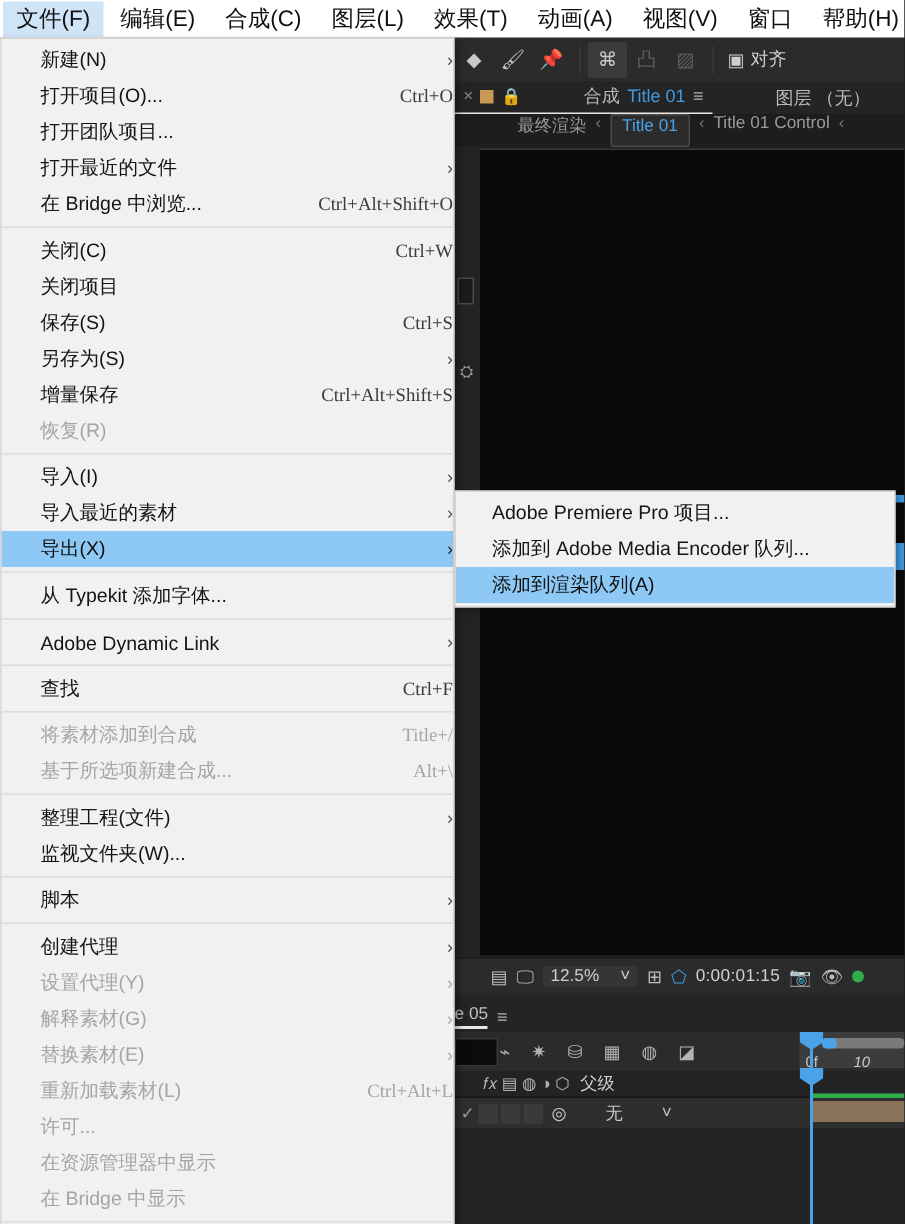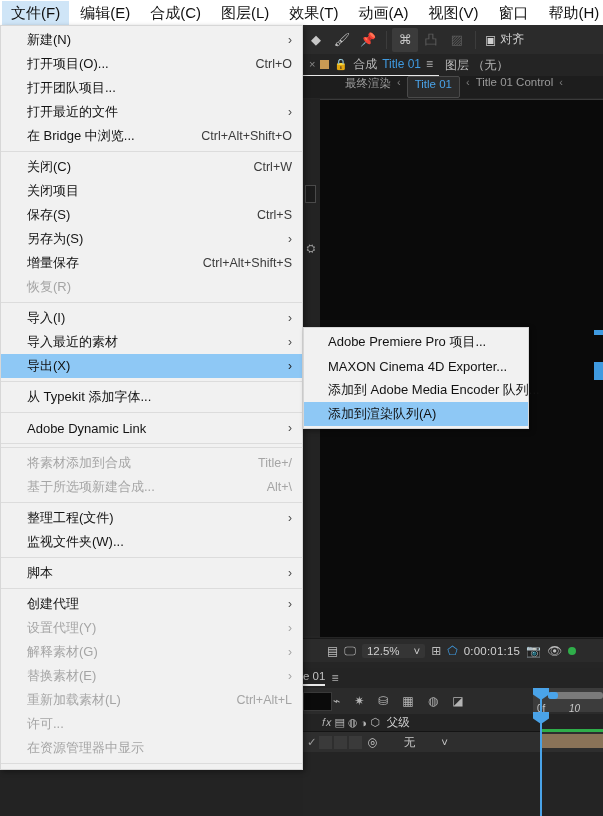--- a/index.html
+++ b/index.html
@@ -43,21 +43,21 @@
   .paneltabs{
     position:absolute;left:303px;top:54px;width:300px;height:22px;
     background:#242424;display:flex;align-items:center;font-size:12px;color:#c4c4c4;
   }
   .ptab{display:flex;align-items:center;gap:5px;padding:0 6px;height:22px;}
   .ptab.act{border-bottom:2px solid #e8e8e8;}
   .ptab .x{color:#8a8a8a;font-size:11px;}
   .sw{width:9px;height:9px;background:#c99a54;display:inline-block;}
   .blue{color:#3f9ae0;}
   .hamb{color:#b0b0b0;font-size:12px;}
-  .ptitle{color:#b9b9b9;}
+  .ptitle{color:#b9b9b9;margin-left:36px;}
 
   
   .crumbs{
     position:absolute;left:303px;top:76px;width:300px;height:22px;
     background:#1d1d1d;display:flex;font-size:11.5px;color:#9a9a9a;
     gap:6px;padding-left:42px;box-sizing:border-box;
   }
   .crumbs .chev{color:#7c7c7c;font-size:11px;}
   .crumb-act{
     color:#dcdcdc;border:1px solid #4a4a4a;border-radius:2px;padding:1px 7px;background:#2b2b2b;
@@ -121,35 +121,35 @@
 
   
   .menu{
     position:absolute;left:0;top:25px;width:303px;
     background:#f1f1f1;border:1px solid #d7d7d7;box-sizing:border-box;
     box-shadow:2px 2px 5px rgba(0,0,0,.35);
     padding:2px 0;
   }
   .row{
     position:relative;display:flex;align-items:center;height:24px;
-    padding-left:26px;padding-right:10px;font-size:13px;color:#131313;
+    padding-left:26px;font-size:13px;color:#131313;
     white-space:nowrap;box-sizing:border-box;
   }
   .row .lbl{flex:0 0 auto;}
-  .row .acc{margin-left:auto;color:#3b3b3b;font-size:12.5px;padding-left:24px;}
+  .row .acc{margin-left:auto;color:#3b3b3b;font-size:12.5px;padding-left:24px;font-family:Liberation Serif, serif;}
   .row .arr{margin-left:auto;color:#4a4a4a;font-size:12px;padding-left:20px;}
   .row.dis{color:#a5a5a5;}
   .row.dis .acc,.row.dis .arr{color:#a5a5a5;}
   .row.hl{background:#8ec8f5;color:#101010;}
   .row.hl .arr{color:#1d1d1d;}
   .sep{height:1px;background:#dcdcdc;margin:3px 0 3px 0;}
 
   
   .submenu{
-    position:absolute;left:303px;top:327px;width:226px;
+    position:absolute;left:303px;top:327px;width:294px;
     background:#f1f1f1;border:1px solid #d7d7d7;box-sizing:border-box;
     box-shadow:2px 2px 5px rgba(0,0,0,.35);padding:2px 0;
   }
   .submenu .row{padding-left:24px;font-size:13px;height:24px;}
 </style>
 </head>
 <body>
 
 <div id="app">
 
@@ -211,21 +211,21 @@
     </span>
     <span class="vicn">⊞</span>
     <span class="vicn on">⬠</span>
     <span class="tcode">0:00:01:15</span>
     <span class="vicn">📷</span>
     <span class="vicn">👁</span>
     <span class="greendot"></span>
   </div>
 
   <div class="tl-tabs">
-    <span class="u">e 01</span>
+    <span class="u">e 05</span>
     <span class="hamb">≡</span>
   </div>
 
   <div class="tl-tools">
     <span>⌁</span>
     <span>✷</span>
     <span>⛁</span>
     <span>▦</span>
     <span>◍</span>
     <span>◪</span>
@@ -338,20 +338,24 @@
     <div class="sep"></div>
     <div class="row">
       <span class="lbl">从 Typekit 添加字体...</span>
     </div>
     <div class="sep"></div>
     <div class="row">
       <span class="lbl">Adobe Dynamic Link</span>
       <span class="arr">›</span>
     </div>
     <div class="sep"></div>
+    <div class="row has-acc">
+      <span class="lbl">查找</span>
+      <span class="acc">Ctrl+F</span>
+    </div>
     <div class="sep"></div>
     <div class="row dis has-acc">
       <span class="lbl">将素材添加到合成</span>
       <span class="acc">Title+/</span>
     </div>
     <div class="row dis has-acc">
       <span class="lbl">基于所选项新建合成...</span>
       <span class="acc">Alt+\</span>
     </div>
     <div class="sep"></div>
@@ -387,29 +391,29 @@
     <div class="row dis has-acc">
       <span class="lbl">重新加载素材(L)</span>
       <span class="acc">Ctrl+Alt+L</span>
     </div>
     <div class="row dis">
       <span class="lbl">许可...</span>
     </div>
     <div class="row dis">
       <span class="lbl">在资源管理器中显示</span>
     </div>
+    <div class="row dis">
+      <span class="lbl">在 Bridge 中显示</span>
+    </div>
     <div class="sep"></div>
   </div>
 
 <div class="submenu">
     <div class="row">
       <span class="lbl">Adobe Premiere Pro 项目...</span>
-    </div>
-    <div class="row">
-      <span class="lbl">MAXON Cinema 4D Exporter...</span>
     </div>
     <div class="row">
       <span class="lbl">添加到 Adobe Media Encoder 队列...</span>
     </div>
     <div class="row hl">
       <span class="lbl">添加到渲染队列(A)</span>
     </div>
   </div>
 
 </body></html>

